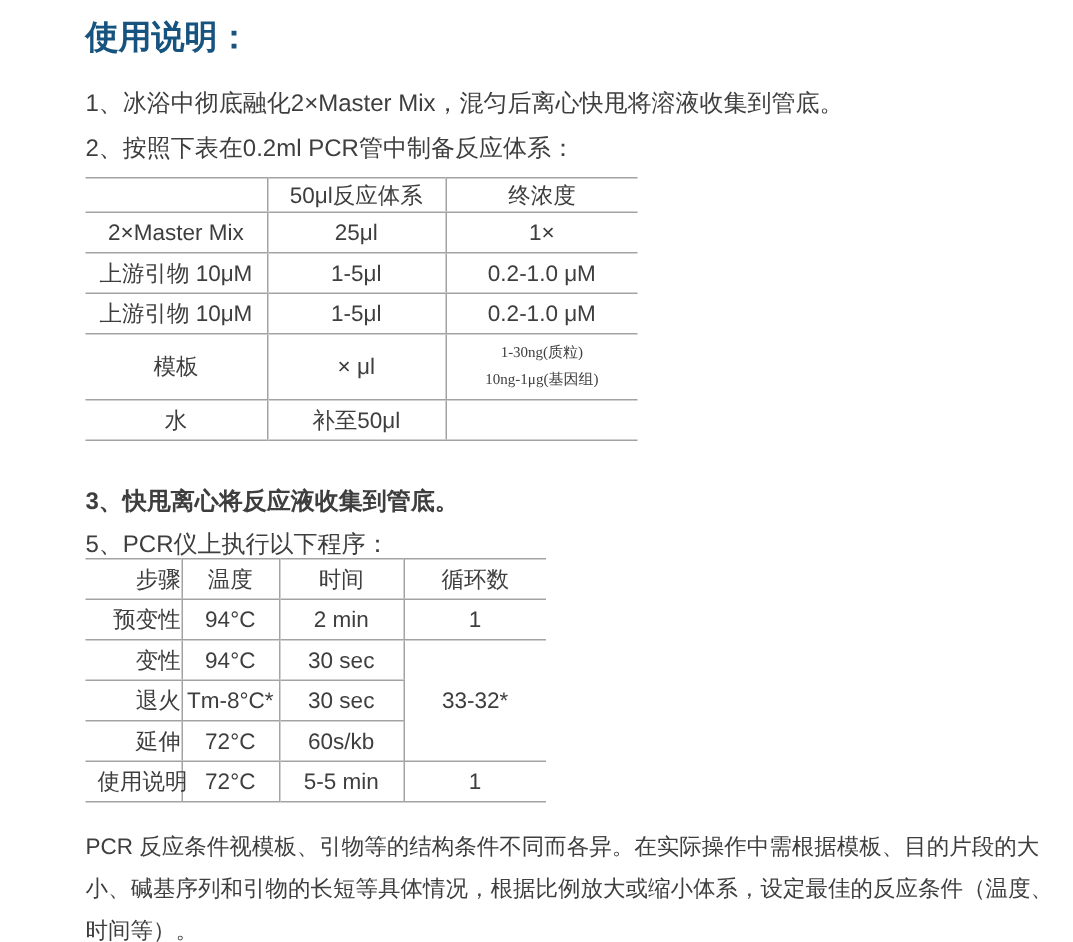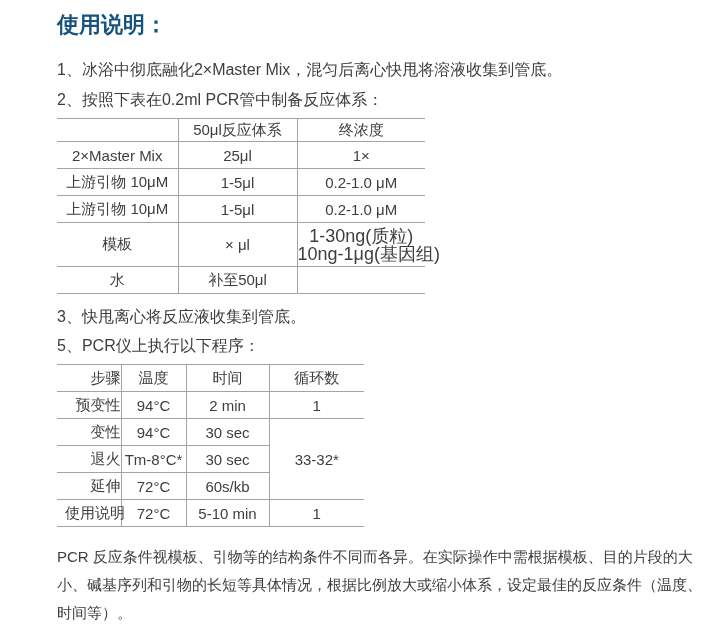--- a/index.html
+++ b/index.html
@@ -20,23 +20,23 @@
     color: var(--title_color, #16537e);
   }
 
   .step {
     margin: 0;
     font-size: 16px;
     line-height: 17px;
   }
   .step-1 { margin-top: 21px; }
   .step-2 { margin-top: 13px; margin-bottom: 10px; }
-  .step-3 { margin-top: 14px; }
+  .step-3 { margin-top: 32px; font-weight: bold; }
   .step-4 { margin-top: 12px; }
-  .step-5 { margin-top: 12px; margin-bottom: 10px; }
+  .step-5 { margin-top: 12px; }
 
   table.tbl {
     border-collapse: collapse;
     table-layout: fixed;
     border-top: 1px solid var(--border_color, #a3a3a3);
   }
   table.tbl td {
     border-bottom: 1px solid var(--border_color, #a3a3a3);
     font-size: 15px;
     text-align: center;
@@ -45,22 +45,23 @@
     overflow: visible;
     white-space: nowrap;
   }
   table.tbl td.v { border-left: 1px solid var(--border_color, #a3a3a3); }
 
   table.reaction { width: 368px; }
   table.reaction tr { height: 27px; }
   table.reaction tr.hdr { height: 23px; }
   table.reaction tr.tall { height: 44px; margin-top: 36px; }
   table.reaction td.small div {
-    font-size: 18px;
+    font-size: 10px;
     line-height: 18px;
+    font-family: Liberation Serif, serif;
   }
 
   table.program { width: 307px; }
   table.program tr { height: 27px; }
   table.program td.lbl {
     text-align: right;
     padding-left: 8px;
   }
 
   .note {
@@ -158,21 +159,21 @@
         <td class="v">30 sec</td>
       </tr>
       <tr>
         <td class="lbl">延伸</td>
         <td class="v">72°C</td>
         <td class="v">60s/kb</td>
       </tr>
       <tr>
         <td class="lbl">使用说明</td>
         <td class="v">72°C</td>
-        <td class="v">5-10 min</td>
+        <td class="v">5-5 min</td>
         <td class="v">1</td>
       </tr>
     </tbody>
   </table>
 
   <p class="note">PCR 反应条件视模板、引物等的结构条件不同而各异。在实际操作中需根据模板、目的片段的大小、碱基序列和引物的长短等具体情况，根据比例放大或缩小体系，设定最佳的反应条件（温度、时间等）。</p>
 
 </div>
 
 </body></html>

